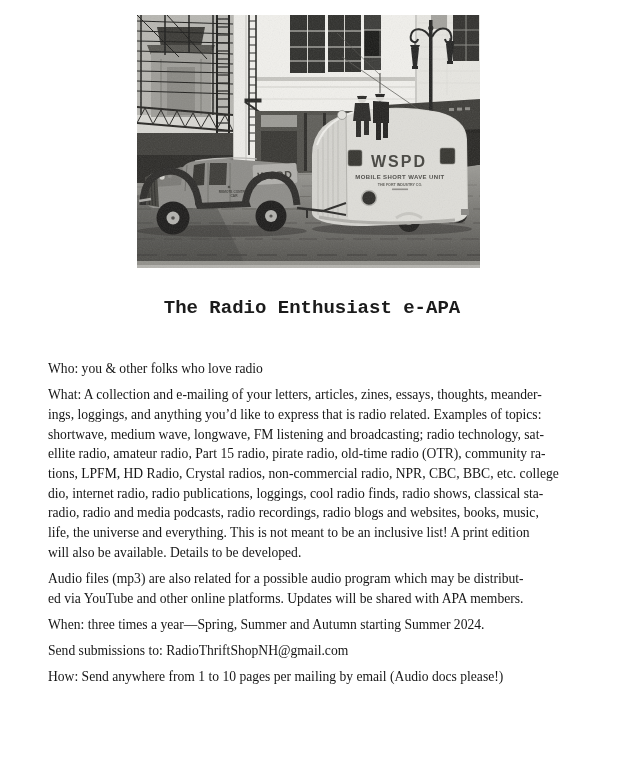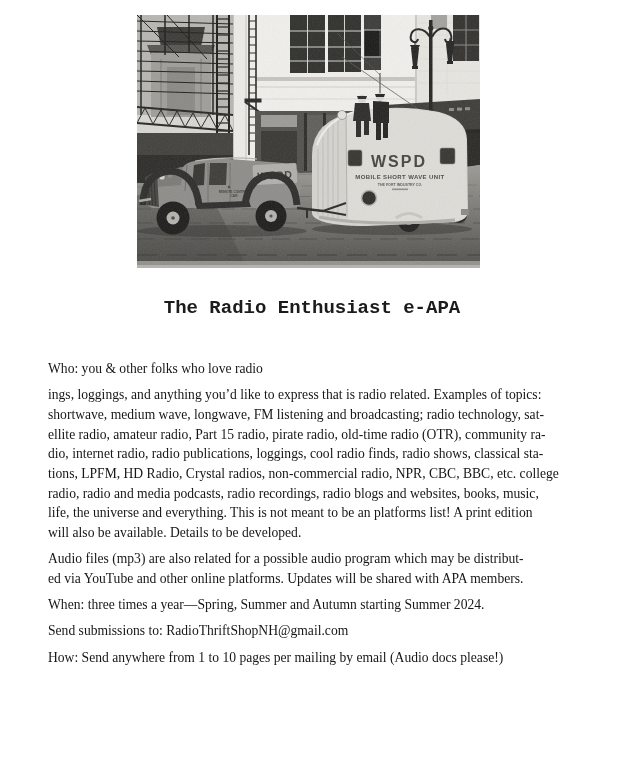--- a/index.html
+++ b/index.html
@@ -347,27 +347,28 @@
 </svg>
 </div>
 
 <h1 class="title">The Radio Enthusiast e-APA</h1>
 
 <div class="content">
   <p>
     <span class="ln">Who: you &amp; other folks who love radio</span>
   </p>
   <p>
+    <span style="display:block" class="ln">What: A collection and e-mailing of your letters, articles, zines, essays, thoughts, meander-</span>
     <span style="display:block" class="ln">ings, loggings, and anything you’d like to express that is radio related. Examples of topics:</span>
     <span style="display:block" class="ln">shortwave, medium wave, longwave, FM listening and broadcasting; radio technology, sat-</span>
     <span style="display:block" class="ln">ellite radio, amateur radio, Part 15 radio, pirate radio, old-time radio (OTR), community ra-</span>
+    <span style="display:block" class="ln">tions, LPFM, HD Radio, Crystal radios, non-commercial radio, NPR, CBC, BBC, etc. college</span>
     <span style="display:block" class="ln">dio, internet radio, radio publications, loggings, cool radio finds, radio shows, classical sta-</span>
-    <span style="display:block" class="ln">tions, LPFM, HD Radio, Crystal radios, non-commercial radio, NPR, CBC, BBC, etc. college</span>
     <span style="display:block" class="ln">radio, radio and media podcasts, radio recordings, radio blogs and websites, books, music,</span>
-    <span style="display:block" class="ln">life, the universe and everything. This is not meant to be an platforms list! A print edition</span>
+    <span style="display:block" class="ln">life, the universe and everything. This is not meant to be an inclusive list! A print edition</span>
     <span style="display:block" class="ln">will also be available. Details to be developed.</span>
   </p>
   <p>
     <span style="display:block" class="ln">Audio files (mp3) are also related for a possible audio program which may be distribut-</span>
     <span style="display:block" class="ln">ed via YouTube and other online platforms. Updates will be shared with APA members.</span>
   </p>
   <p>
     <span class="ln">When: three times a year—Spring, Summer and Autumn starting Summer 2024.</span>
   </p>
   <p class="ln">

